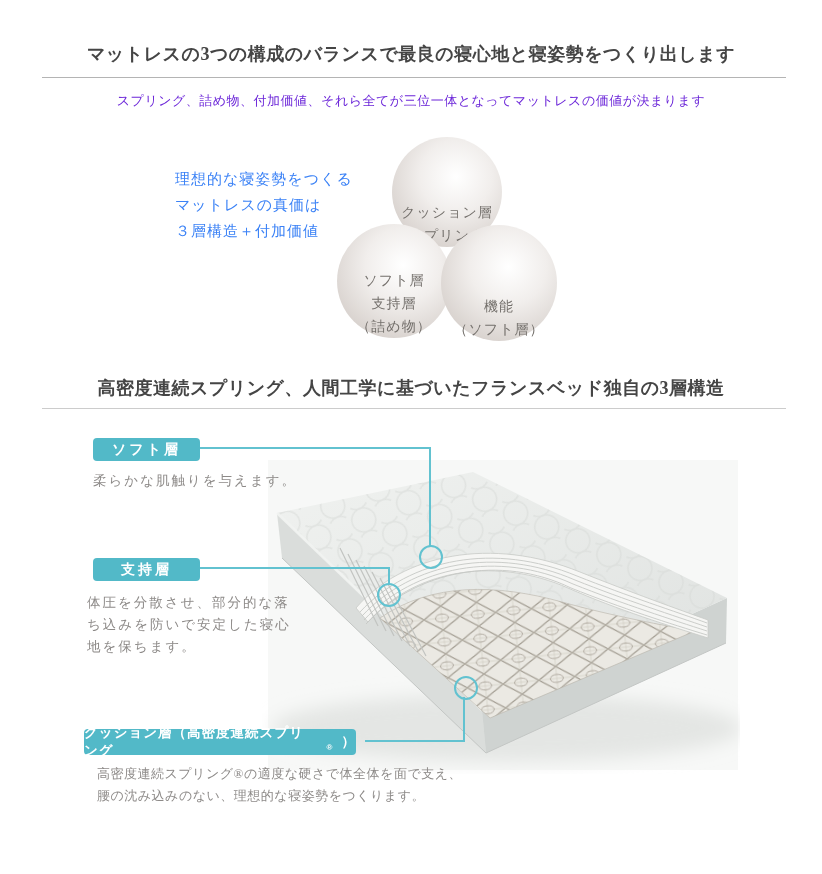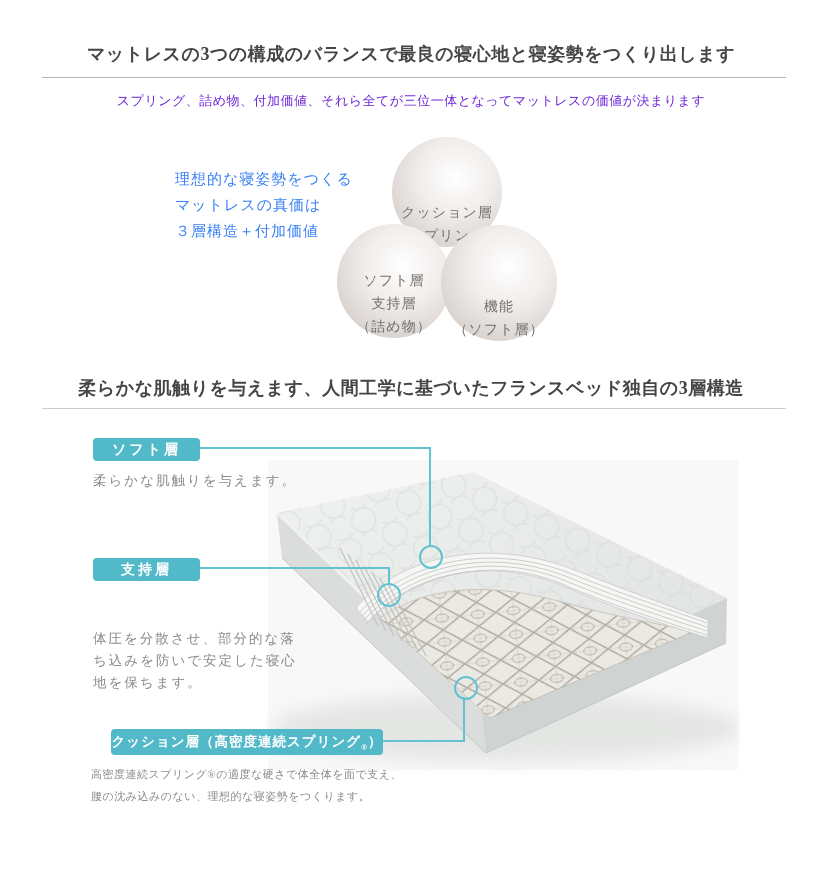--- a/index.html
+++ b/index.html
@@ -24,27 +24,27 @@
   .ball1{left:392px;top:137px;width:110px;height:110px;z-index:1;}
   .ball2{left:337px;top:224px;width:114px;height:114px;z-index:2;}
   .ball3{left:441px;top:225px;width:116px;height:116px;z-index:3;}
   
   .tag{background:var(--accent,#52b9c8);color:#ffffff;border-radius:4px;
        font-family:"Liberation Sans","DejaVu Sans",sans-serif;font-weight:bold;
        display:flex;align-items:center;justify-content:center;z-index:6;}
   .tag-s{left:93px;width:107px;height:23px;font-size:14px;letter-spacing:3px;}
   .tag1{top:438px;}
   .tag2{top:558px;}
-  .tag3{left:111px;top:729px;width:272px;height:26px;font-size:13.5px;letter-spacing:1px;}
+  .tag3{left:84px;top:729px;width:272px;height:26px;font-size:13.5px;letter-spacing:1px;gap:8px;}
   .tag3 .reg{font-size:8px;align-self:flex-end;padding-bottom:3px;}
   .desc{color:#8d8a88;font-size:13.5px;line-height:22px;letter-spacing:2px;
         white-space:pre-line;z-index:6;}
   .desc1{left:93px;top:470px;}
-  .desc2{left:93px;top:592px;margin-top:36px;}
-  .desc3{left:91px;top:763px;font-size:11px;letter-spacing:.5px;}
+  .desc2{left:87px;top:592px;}
+  .desc3{left:97px;top:763px;font-size:13px;letter-spacing:.5px;}
   .cline{background:var(--line,#62c2d0);z-index:5;}
   .ccirc{border:2px solid var(--line,#62c2d0);border-radius:50%;
          width:20px;height:20px;background:transparent;z-index:5;}
   
   .photo{left:262px;top:456px;width:478px;height:318px;z-index:1;}
 </style>
 </head>
 <body>
 
 <div class="abs title" style="top:42px">マットレスの3つの構成のバランスで最良の寝心地と寝姿勢をつくり出します</div>
@@ -62,21 +62,21 @@
 <div class="abs ball ball2">
   <span>ソフト層
 支持層
 （詰め物）</span>
 </div>
 <div class="abs ball ball3">
   <span>機能
 （ソフト層）</span>
 </div>
 
-<div class="abs title" style="top:376px">柔らかな肌触りを与えます、人間工学に基づいたフランスベッド独自の3層構造</div>
+<div class="abs title" style="top:376px">高密度連続スプリング、人間工学に基づいたフランスベッド独自の3層構造</div>
 <div class="abs rule rule2"></div>
 
 <svg class="abs photo" viewBox="0 0 478 318" aria-hidden="true">
   <defs>
     <filter id="soft" x="-40%" y="-40%" width="180%" height="180%">
         <feGaussianBlur stdDeviation="9"></feGaussianBlur>
       </filter>
     <linearGradient id="topg" x1="0" y1="0" x2="1" y2="1">
       <stop offset="0" stop-color="#f0f2f0"></stop>
         <stop offset="1" stop-color="#dee1df"></stop>

